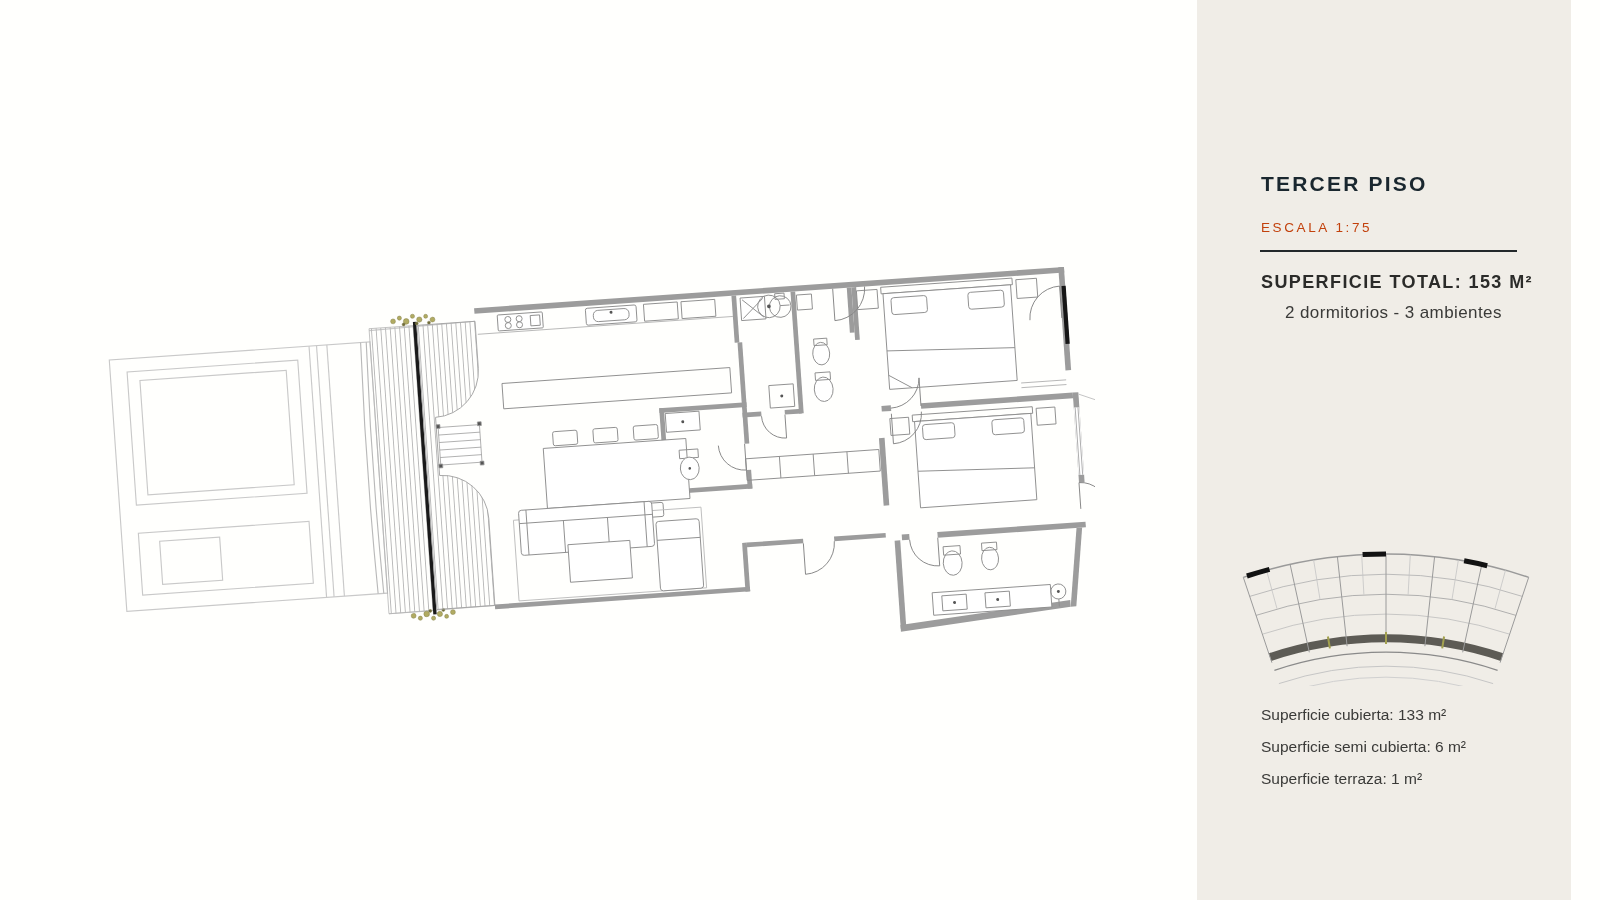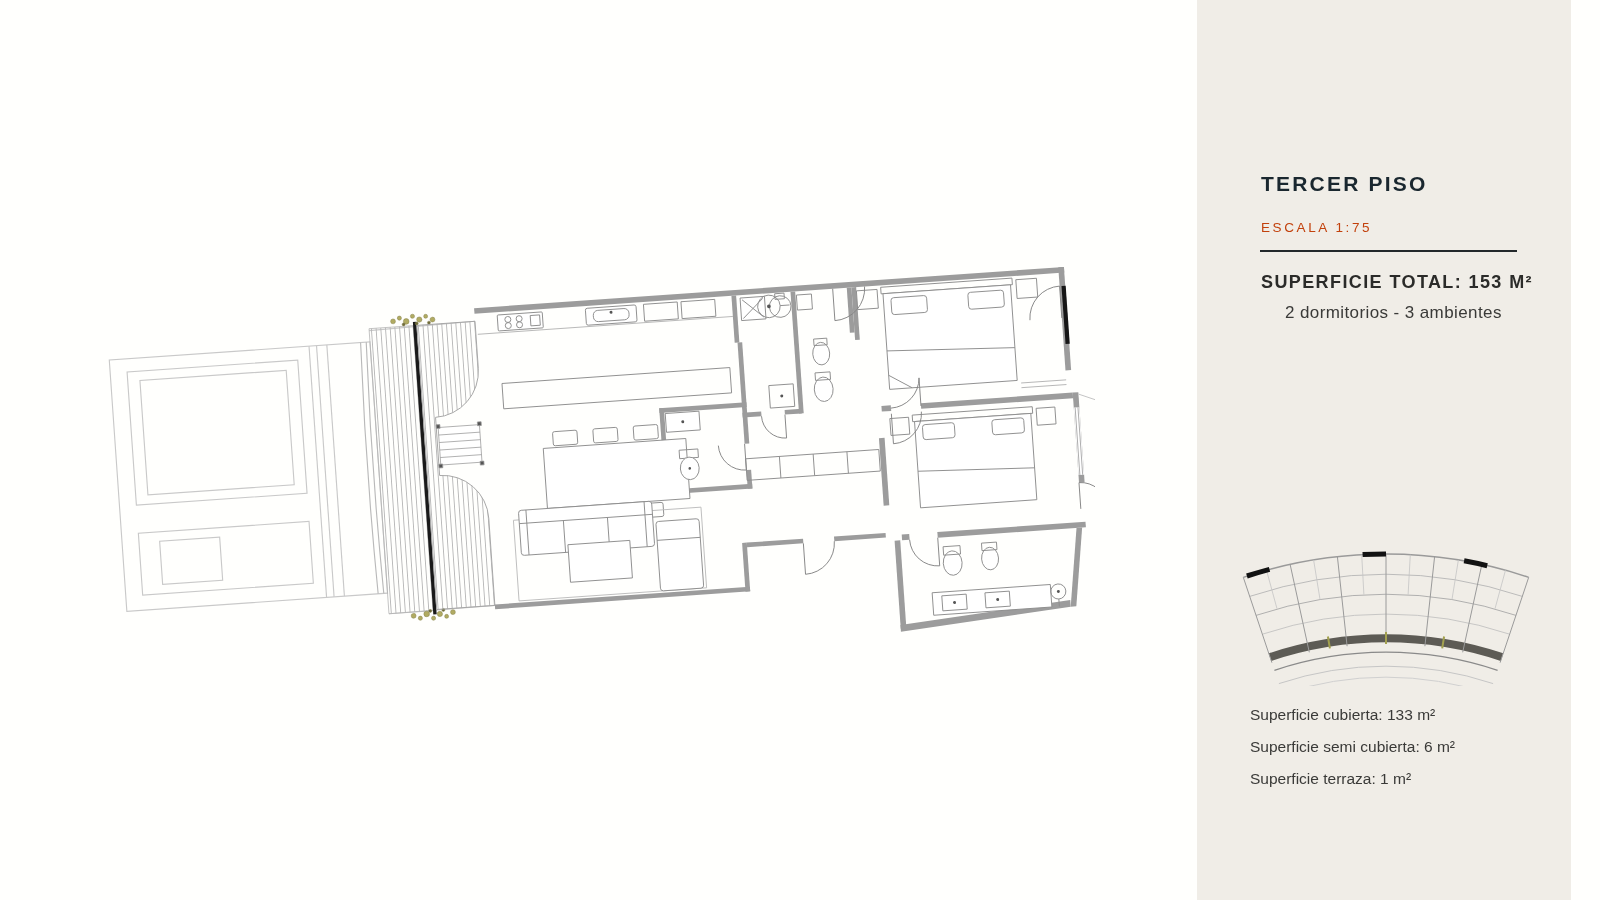--- a/index.html
+++ b/index.html
@@ -10,21 +10,21 @@
   
   .panel{position:absolute;left:1197px;top:0;width:374px;height:900px;}
   .panel-inner{position:relative;width:100%;height:100%;}
   .hdr{position:absolute;left:64px;top:172px;white-space:nowrap;}
   .title{font-size:21px;font-weight:bold;letter-spacing:2.2px;margin:0;}
   .scale{font-size:13.5px;letter-spacing:2.6px;color:#c2410c;margin-top:24px;}
   .divider{position:absolute;left:63px;top:250px;width:257px;height:2px;background:#23282b;}
   .total{position:absolute;left:64px;top:272px;font-size:18px;letter-spacing:1.4px;color:#2b2b29;white-space:nowrap;font-weight:bold;}
   .tipo{position:absolute;left:64px;top:303px;font-size:17px;letter-spacing:.4px;color:#3a3a38;white-space:nowrap;margin-left:24px;}
   .miniplan{position:absolute;left:41px;top:526px;}
-  .areas{position:absolute;left:53px;top:706px;font-size:15.5px;color:#39393七;}
+  .areas{position:absolute;left:64px;top:706px;font-size:15.5px;color:#39393七;}
   .areas div{margin:0 0 14px 0;color:#3a3a38;white-space:nowrap;}
 </style>
 </head>
 <body>
 
 <div class="canvas">
 
   <div class="plan-wrap">
   <svg width="1010" height="460" viewBox="0 0 1010 460">
     <defs>

